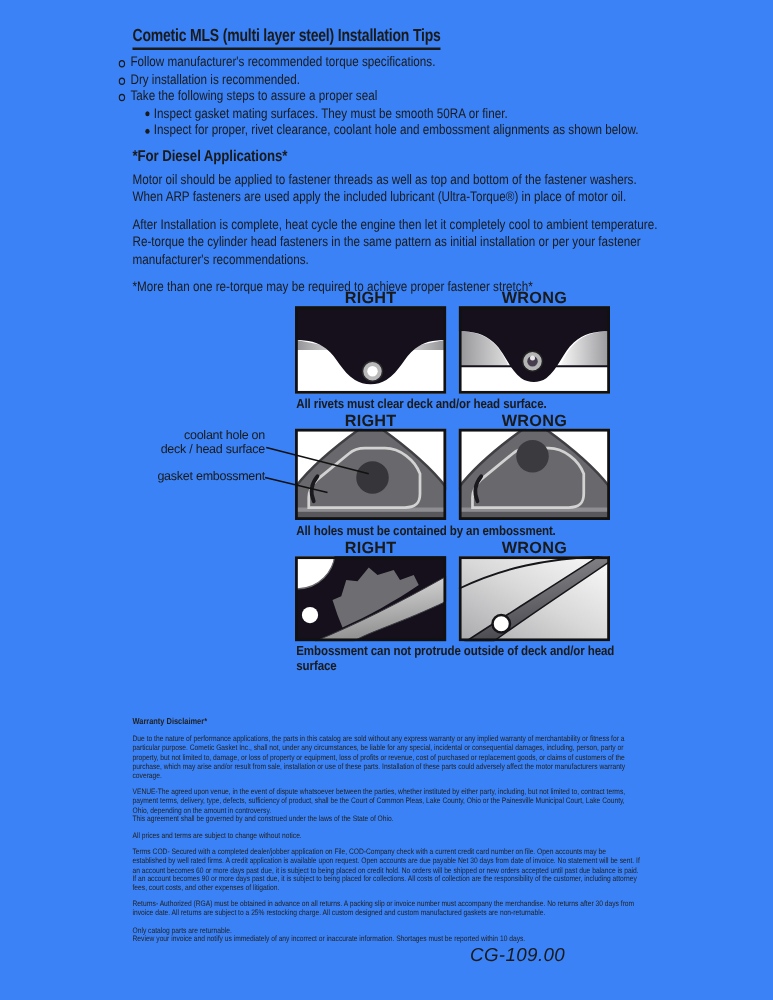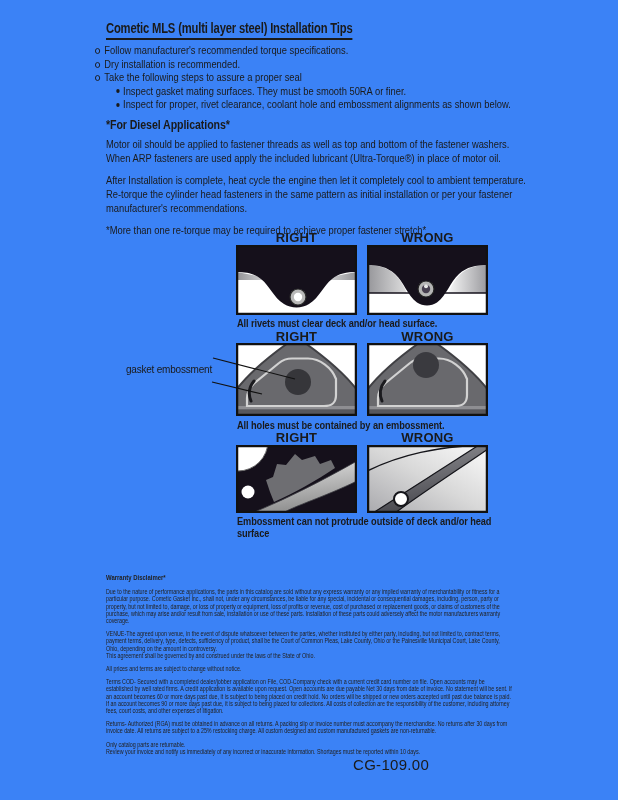--- a/index.html
+++ b/index.html
@@ -35,21 +35,21 @@
     width:300px;line-height:11.5px;letter-spacing:-0.1px;}
   .ann{font-size:10px;width:112px;text-align:right;line-height:11px;letter-spacing:-0.2px;}
   svg{display:block;}
   
   .warranty{left:106px;top:574px;width:478px;transform:scaleX(0.85);transform-origin:0 0;
     font-size:6.3px;line-height:7.2px;color:#222;}
   .warranty h3{font-size:7px;margin:0 0 7px 0;}
   .warranty p{margin:0 0 6px 0;}
   .warranty .tight{margin:0;}
   
-  .pagenum{left:353px;top:756px;font-size:15px;letter-spacing:0.3px;}
+  .pagenum{left:376px;top:756px;font-size:15px;letter-spacing:0.3px;font-style:italic;}
 </style>
 </head>
 <body>
 
 <div class="page">
 
   <div class="abs title">Cometic MLS (multi layer steel) Installation Tips</div>
 
   <div class="abs tips">
     <div class="bullet-row">
@@ -124,21 +124,25 @@
     <circle cx="59" cy="44" r="4.2" fill="#473f50"></circle>
     <circle cx="59" cy="41.3" r="2" fill="#e8e8e8"></circle>
     <rect x="1" y="1" width="119" height="68" fill="none" stroke="#111111" stroke-width="2.5"></rect>
   </svg>
 
   <div class="abs dg-caption" style="left:237px;top:317px;">All rivets must clear deck and/or head surface.</div>
 
   <div class="abs dg-title" style="left:236px;top:329px;">RIGHT</div>
   <div class="abs dg-title" style="left:367px;top:329px;">WRONG</div>
 
-  <div class="abs ann" style="left:100px;top:364px;">gasket embossment</div>
+  <div class="abs ann" style="left:100px;top:343px;">
+    <div>coolant hole on</div>
+    <div>deck / head surface</div>
+  </div>
+  <div class="abs ann" style="left:100px;top:376px;">gasket embossment</div>
 
   <svg class="abs" style="left:236px;top:343px;" width="121" height="73" viewBox="0 0 121 73">
     <rect width="121" height="73" fill="#69696d"></rect>
     <rect x="1" y="63" width="119" height="3.5" fill="#8e8e92"></rect>
     <rect x="1" y="66.5" width="119" height="5.5" fill="#57575c"></rect>
     <path d="M0,0 L52,0 C31,15 13,30 0,47 Z" fill="#ffffff" stroke="#404044" stroke-width="2"></path>
     <path d="M121,0 L69,0 C90,15 108,30 121,47 Z" fill="#ffffff" stroke="#404044" stroke-width="2"></path>
     <path d="M11,63 L11,55 C11,49 13.5,45 18,40.5 L43,20 C47,16.5 51,15.5 56,15.5 L72,15.5 C84,15.5 96,25 100,36 L100,52 C100,60 96,63 88,63 Z" fill="none" stroke="#d2d2d2" stroke-width="2.2"></path>
     <path d="M15,58 C12,51 13,44 18,38" fill="none" stroke="#1a1a1e" stroke-width="3" stroke-linecap="round"></path>
     <circle cx="62" cy="39" r="13" fill="#36363a"></circle>

